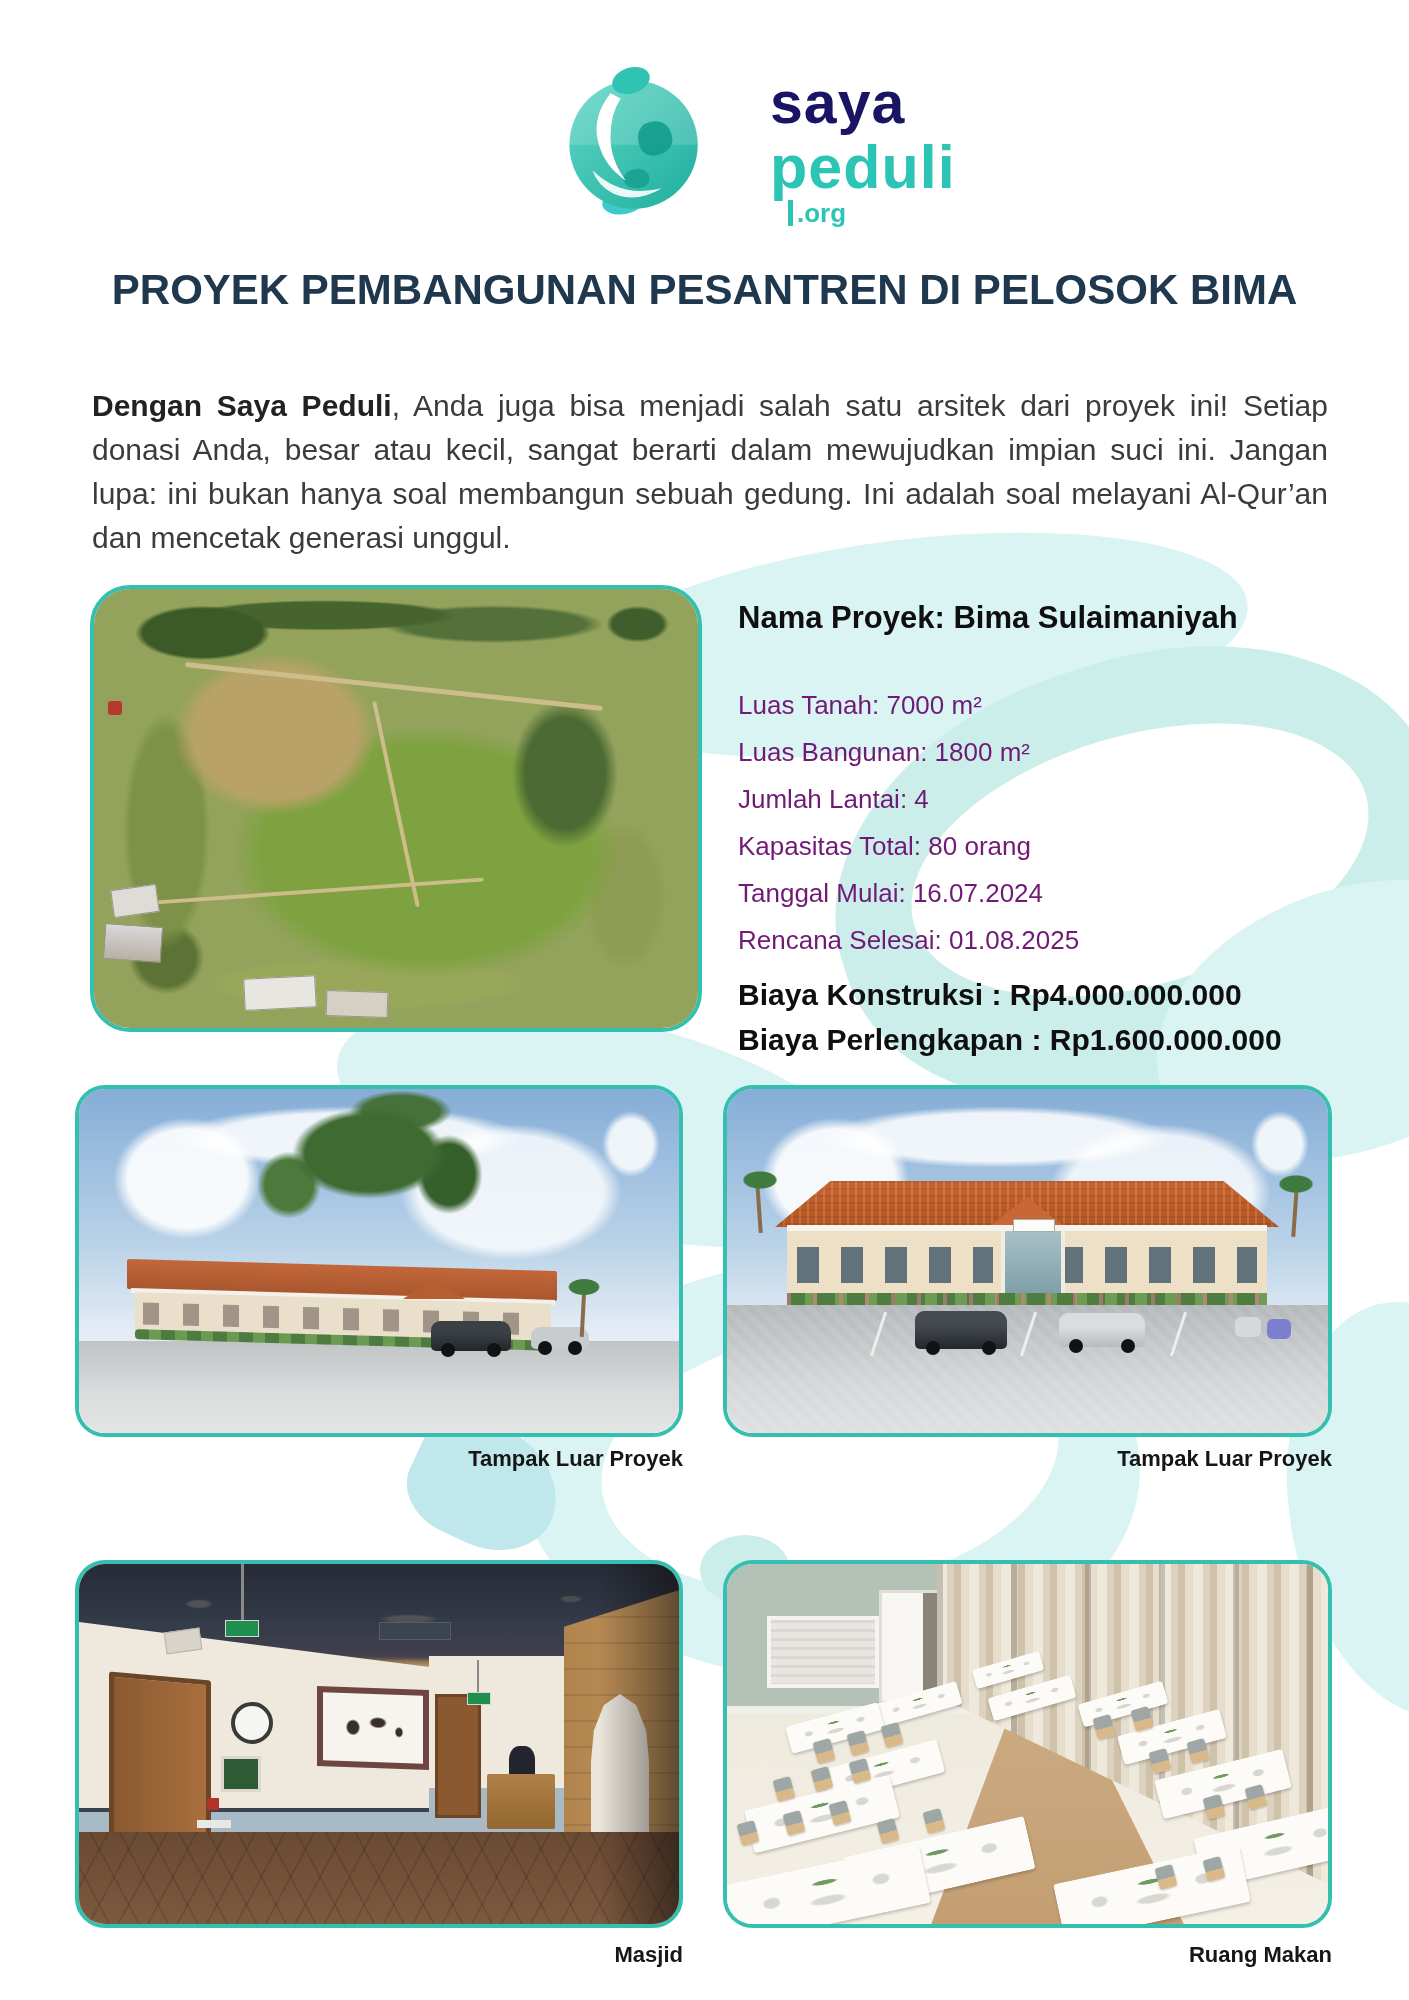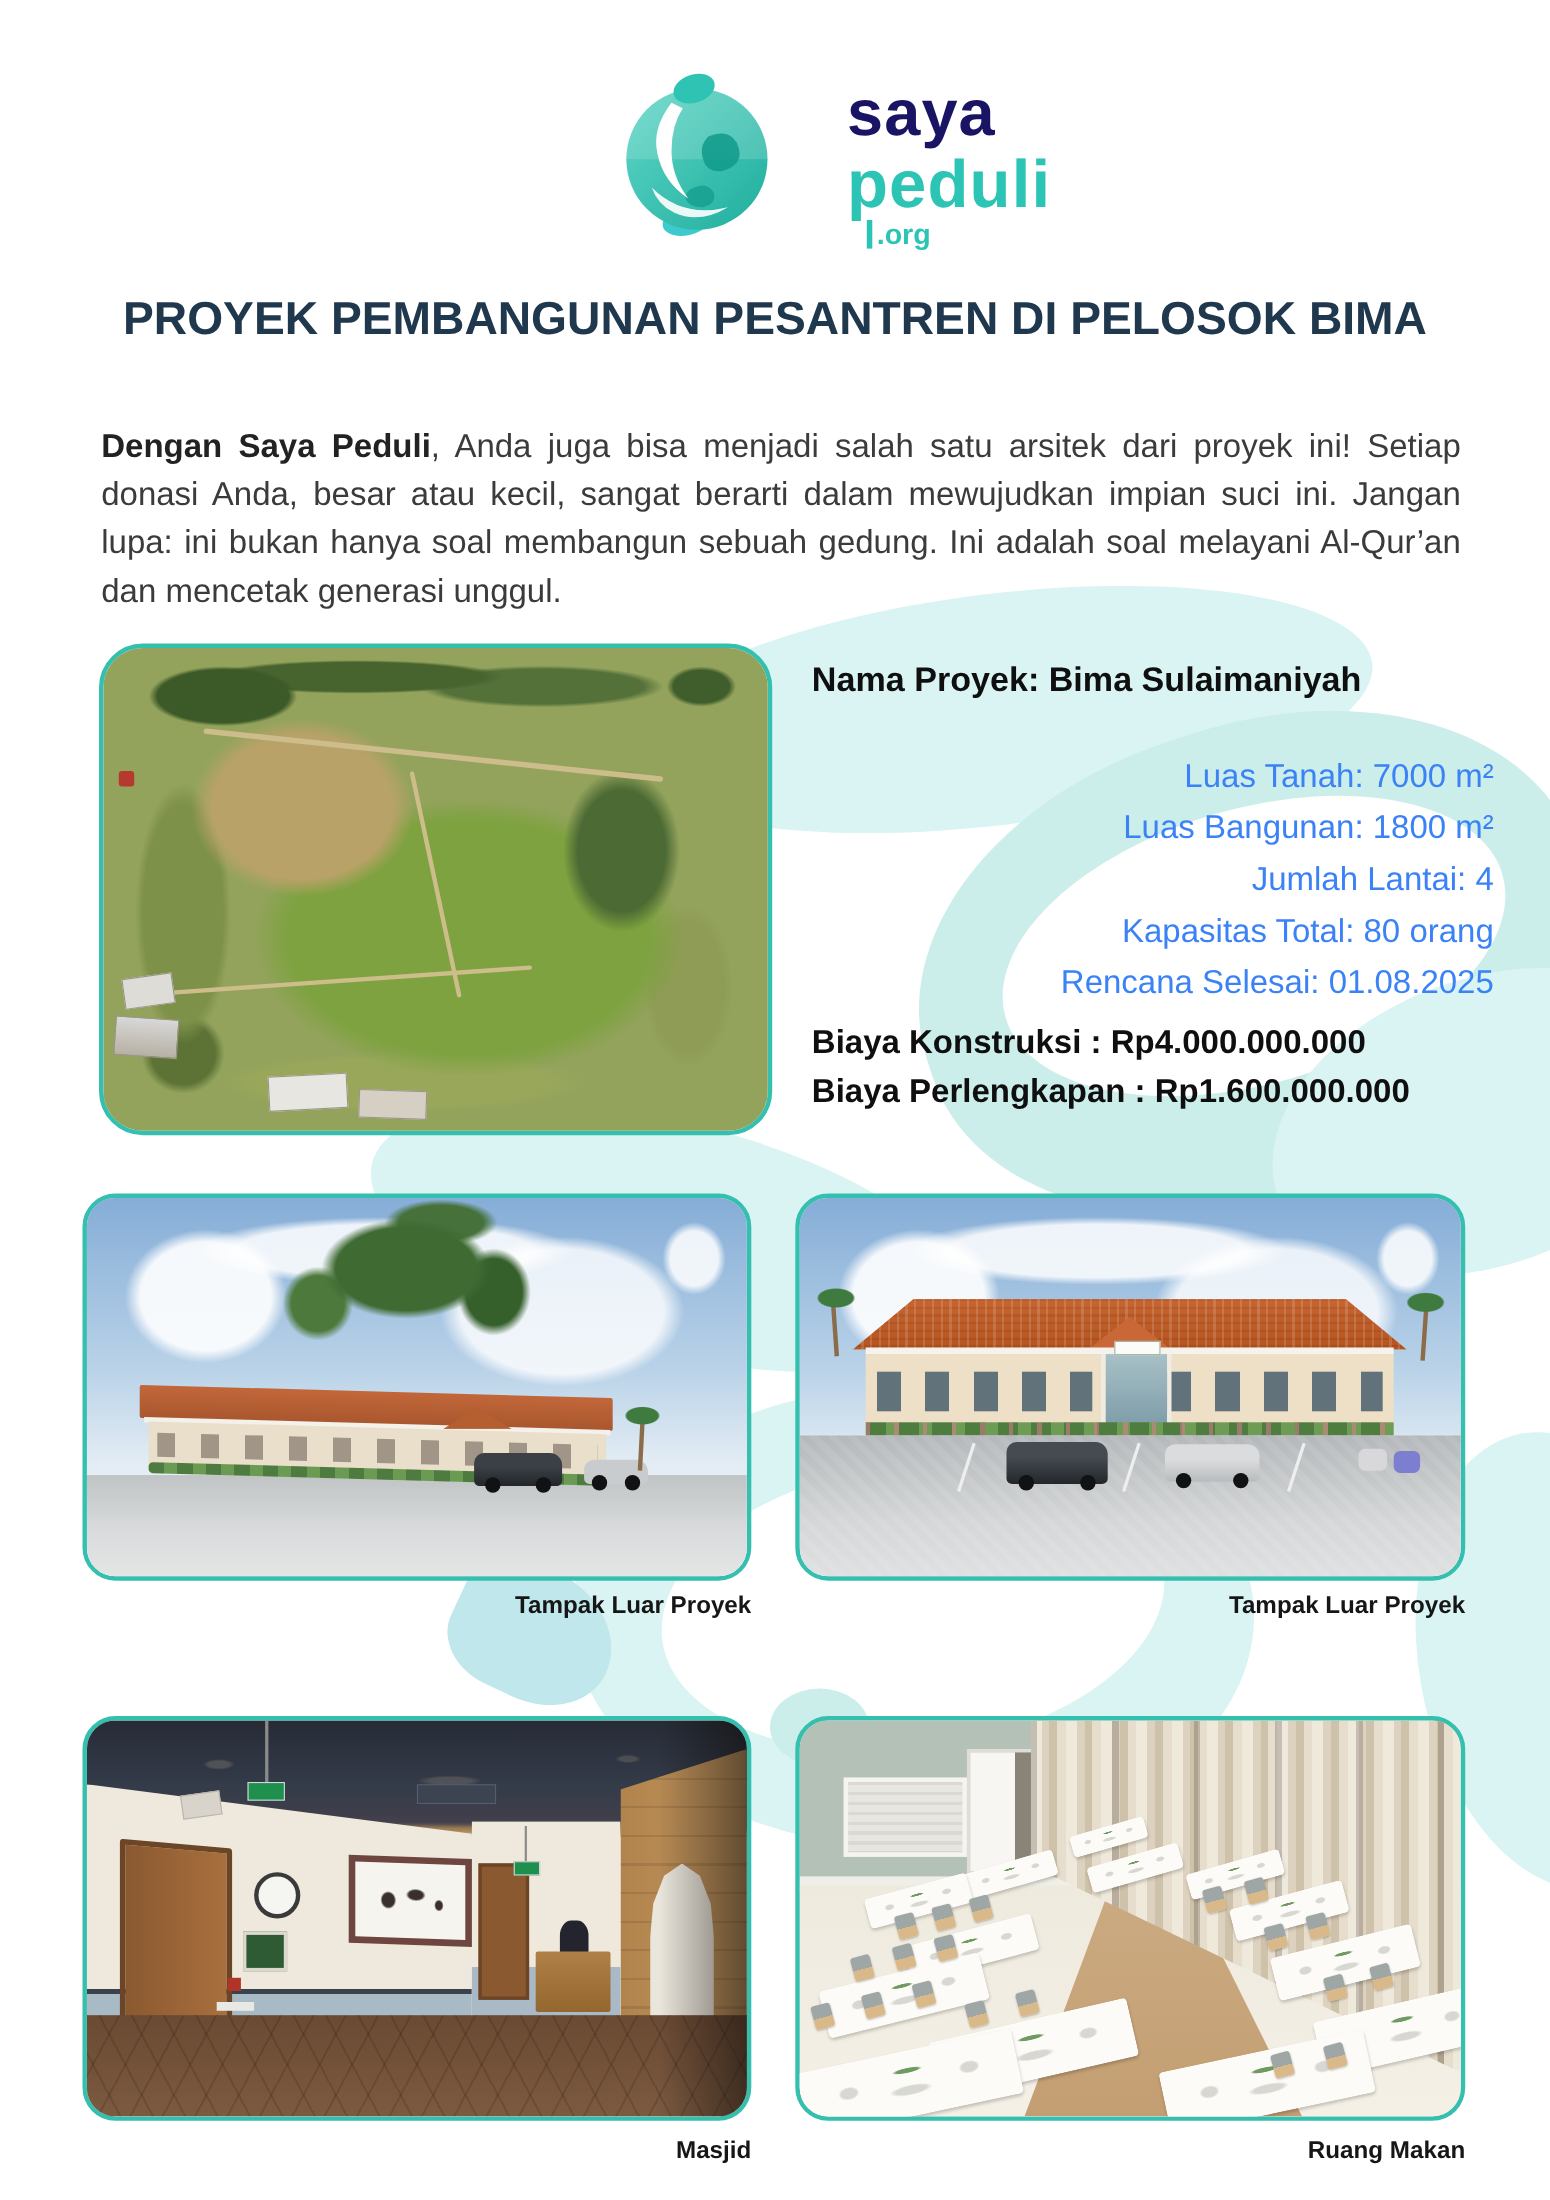--- a/index.html
+++ b/index.html
@@ -17,21 +17,21 @@
 
   
   .page-title{position:absolute;left:0;top:266px;width:1409px;text-align:center;z-index:1;
     font-size:42px;font-weight:bold;color:var(--title-color,#20384e);letter-spacing:0px;}
   .intro{position:absolute;left:88px;top:380px;width:1236px;z-index:1;text-align:justify;
     font-size:30px;line-height:44px;color:#3b3b3b;}
   .intro b{color:#222;}
 
   .details{position:absolute;left:738px;top:600px;width:620px;z-index:1;}
   .detail-name{font-size:31px;font-weight:bold;color:#0f0f0f;margin-bottom:46px;}
-  .spec{font-size:30px;line-height:47px;color:#3b82f6;text-align:right;}
+  .spec{font-size:26px;line-height:47px;color:#701a75;}
   .costs{margin-top:8px;}
   .cost{font-size:30px;font-weight:bold;line-height:45px;color:#0f0f0f;}
 
   .caption{position:absolute;z-index:1;text-align:right;font-size:22px;font-weight:bold;color:#161616;}
 
   
   .card{position:absolute;z-index:1;border:4px solid var(--accent-teal,#34bfae);overflow:hidden;background:#dfe8ee;}
   .aerial{left:90px;top:585px;width:604px;height:439px;border-radius:40px;}
   .card-ml{left:75px;top:1085px;width:600px;height:344px;border-radius:30px;}
   .card-mr{left:723px;top:1085px;width:601px;height:344px;border-radius:30px;}
@@ -141,20 +141,21 @@
     <i class="hut" style="left:232px;top:402px;width:60px;height:24px;background:#d5cfc4;transform:rotate(2deg);"></i>
     <i style="left:14px;top:112px;width:14px;height:14px;background:#b5392f;border-radius:3px;"></i>
   </figure>
 
   <div class="details">
     <div class="detail-name">Nama Proyek: Bima Sulaimaniyah</div>
     <div class="spec">Luas Tanah: 7000 m²</div>
     <div class="spec">Luas Bangunan: 1800 m²</div>
     <div class="spec">Jumlah Lantai: 4</div>
     <div class="spec">Kapasitas Total: 80 orang</div>
+    <div class="spec">Tanggal Mulai: 16.07.2024</div>
     <div class="spec">Rencana Selesai: 01.08.2025</div>
     <div class="costs">
       <div class="cost">Biaya Konstruksi : Rp4.000.000.000</div>
       <div class="cost">Biaya Perlengkapan : Rp1.600.000.000</div>
     </div>
   </div>
 
   <figure class="card card-ml" style="margin:0;">
     <div class="sky"></div>
     <div style="left:130px;top:-30px;width:320px;height:210px;background-image:

